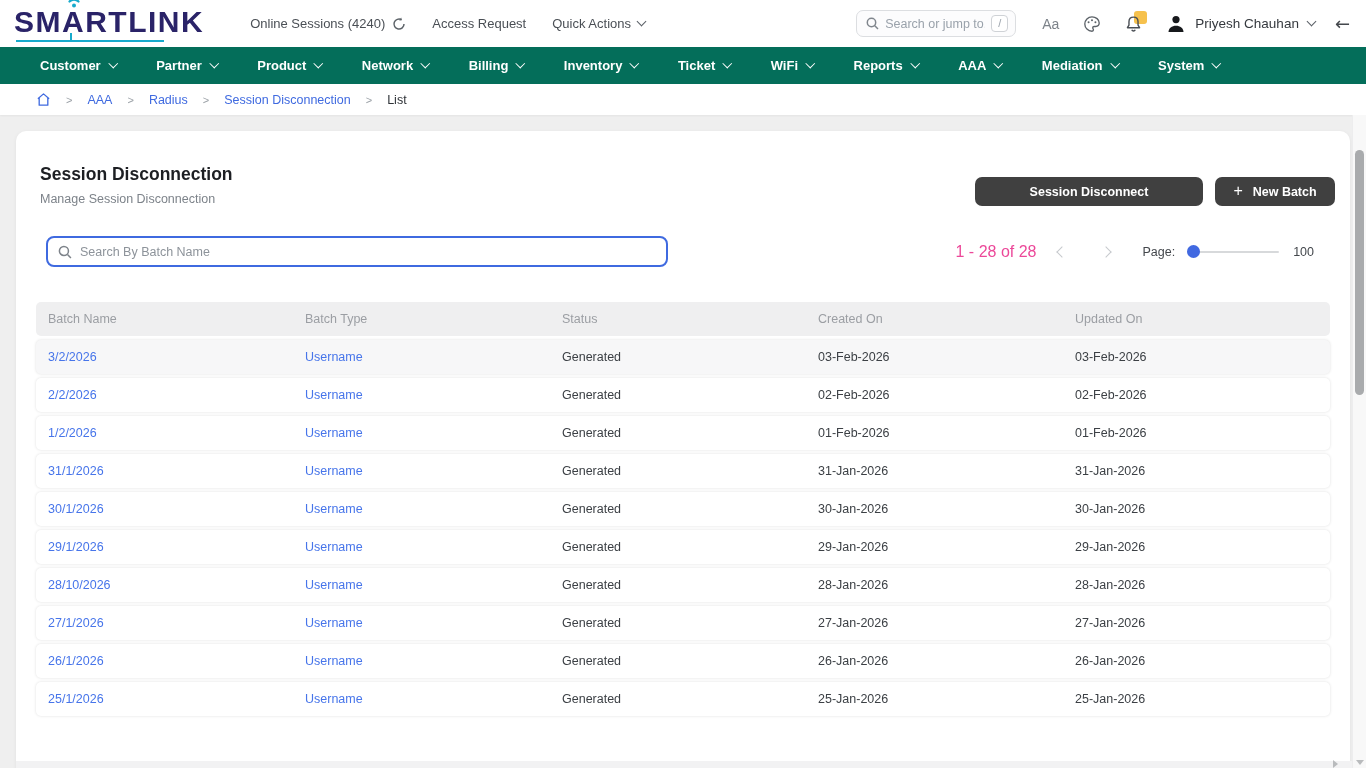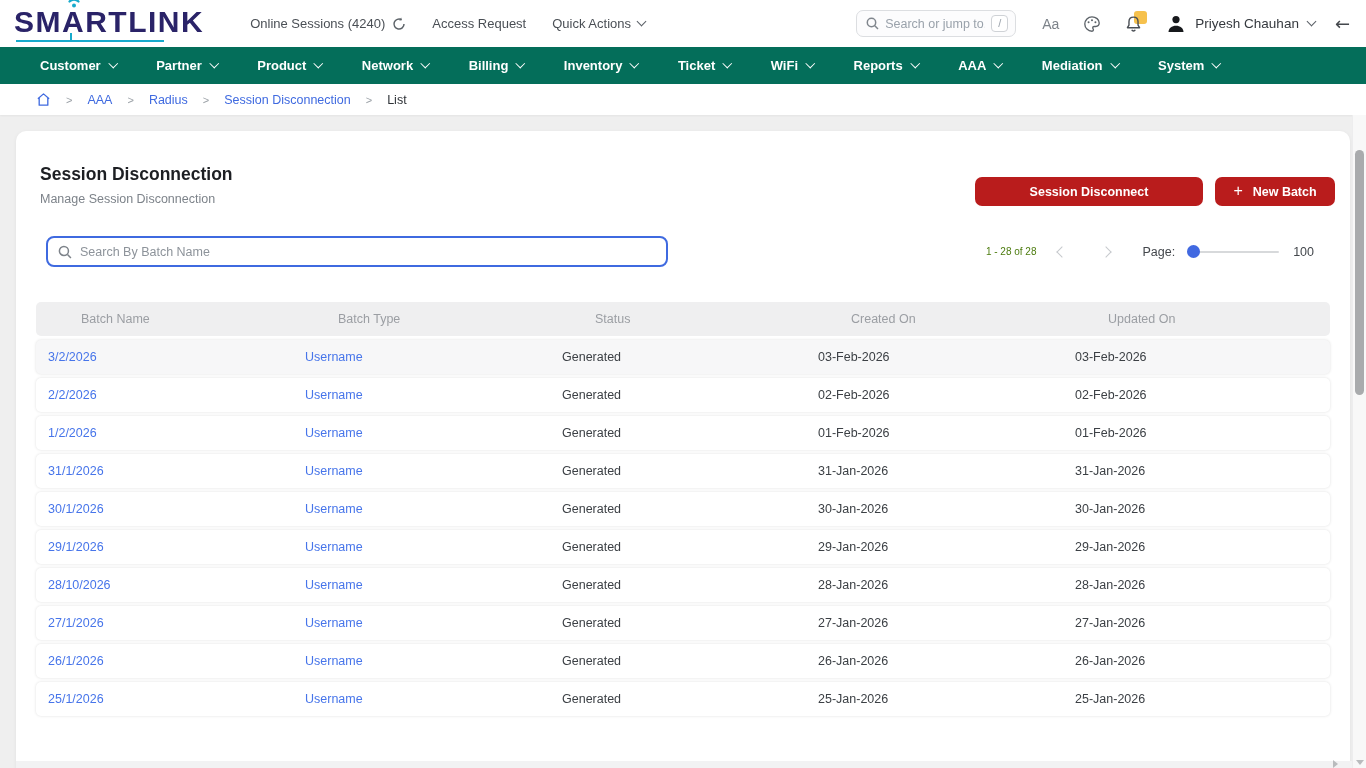--- a/index.html
+++ b/index.html
@@ -43,49 +43,49 @@
   .crumb-link { color:#3f6ae0; cursor:pointer; }
   .crumb-sep { color:#9aa0a6; font-size:11px; }
   .crumb-current { color:#2f3338; }
 
   
   .card { margin:16px 16px 0; background:#fff; border-radius:10px; height:700px; box-shadow:0 1px 4px rgba(0,0,0,0.06); position:relative; padding-top:33px; }
   .head-row { display:flex; align-items:flex-start; padding:0 15px 0 24px; }
   .page-title { font-size:17.5px; font-weight:700; color:#1d1f23; }
   .page-sub { font-size:12.5px; color:#7d838a; margin-top:7px; }
   .head-actions { margin-left:auto; display:flex; gap:12px; margin-top:13px; }
-  .btn { background:#b91c1c; color:#fff; border:none; border-radius:7px; height:29px; font-size:12.5px; font-weight:700; cursor:pointer; font-family:"Liberation Sans", sans-serif; display:flex; align-items:center; justify-content:center; gap:10px; }
+  .btn { background:#404040; color:#fff; border:none; border-radius:7px; height:29px; font-size:12.5px; font-weight:700; cursor:pointer; font-family:"Liberation Sans", sans-serif; display:flex; align-items:center; justify-content:center; gap:10px; }
   .btn-wide { width:228px; }
   .btn-new { width:120px; }
   .plus-g { font-size:16px; font-weight:400; margin-top:-2px; }
 
   .tabs { margin-top:26px; padding-left:21px; border-bottom:1px solid #e8e9ea; display:flex; }
   .tab { font-size:13px; padding:0 16px 12px; cursor:pointer; color:#3c4045; position:relative; }
   .tab.active { color:#3f6ae0; font-weight:600; }
   .tab.active::after { content:""; position:absolute; left:0; right:0; bottom:-1px; height:3px; background:#3f6ae0; border-radius:2px; }
 
   .toolbar { margin-top:30px; padding:0 36px 0 30px; display:flex; align-items:center; }
   .bsearch { display:flex; align-items:center; gap:8px; width:622px; height:31px; border:2px solid #3f6ae0; border-radius:8px; padding:0 10px; background:#fff; }
   .bsearch input { border:none; outline:none; flex:1; font-size:12.5px; color:#701a75; font-family:Liberation Sans, sans-serif; }
   .bsearch input::placeholder { color:#8d939a; }
   .toolbar-right { margin-left:auto; display:flex; align-items:center; }
-  .pg-range { font-size:10px; color:#4d7c0f; margin-right:22px; }
+  .pg-range { font-size:16px; color:#ec4899; margin-right:22px; }
   .pg-chev { width:8px; height:8px; border-right:1.7px solid #c6c9cd; border-bottom:1.7px solid #c6c9cd; cursor:pointer; }
   .pg-prev { transform:rotate(135deg); margin-right:36px; }
   .pg-next { transform:rotate(-45deg); margin-right:32px; }
   .pg-label { font-size:12.5px; color:#43474c; margin-right:12px; }
   .slider { position:relative; width:92px; height:13px; display:flex; align-items:center; cursor:pointer; }
   .slider-track { width:100%; height:2px; background:#d7d9db; border-radius:1px; }
   .slider-thumb { position:absolute; left:0; top:0; width:13px; height:13px; border-radius:50%; background:#4169e1; }
   .pg-size { font-size:12.5px; color:#43474c; margin-left:14px; }
 
   
   .table { margin:35px 20px 0; }
   .trow { display:grid; grid-template-columns:257px 257px 256px 257px 1fr; align-items:center; height:34px; border-radius:5px; }
-  .thead { background:#efeff0;padding-left:33px; }
+  .thead { background:#efeff0; }
   .thead .tcell { color:#9b9ea3; }
   .tcell { font-size:12.5px; padding-left:12px; white-space:nowrap; overflow:hidden; }
   .tbody-row { background:#fff; margin-top:4px; box-shadow:0 0 3px rgba(0,0,0,0.13); }
   .tbody-row.first { background:#f7f7f8; }
   .cell-link { color:#4775ea; cursor:pointer; }
   .cell-text { color:#3c4045; }
 
   
   .vscroll { position:fixed; top:115px; right:0; width:14px; height:653px; background:#f8f8f8; border-left:1px solid #ededee; z-index:5; }
   .vthumb { position:absolute; top:35px; left:2px; width:9px; height:245px; background:#a9abad; border-radius:5px; cursor:pointer; }

